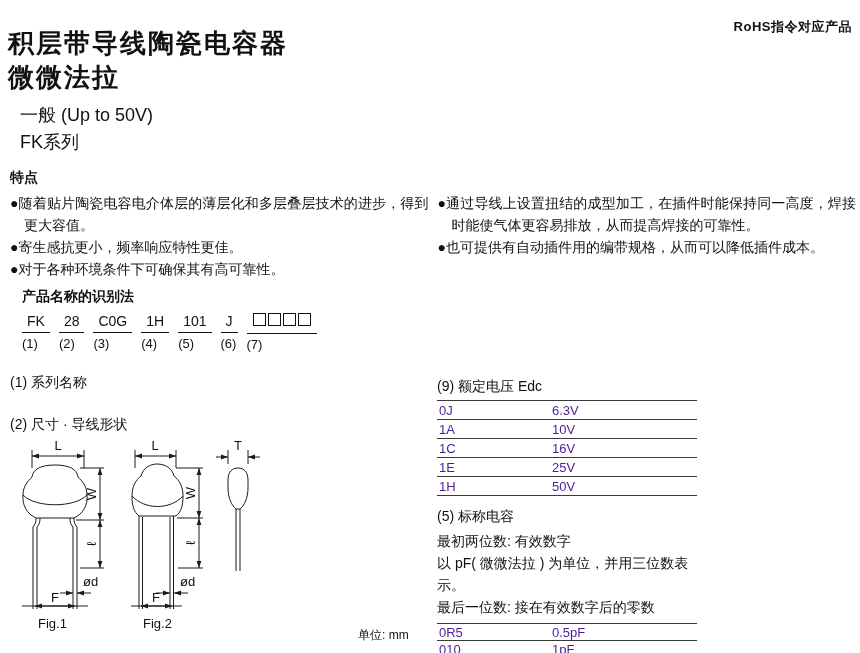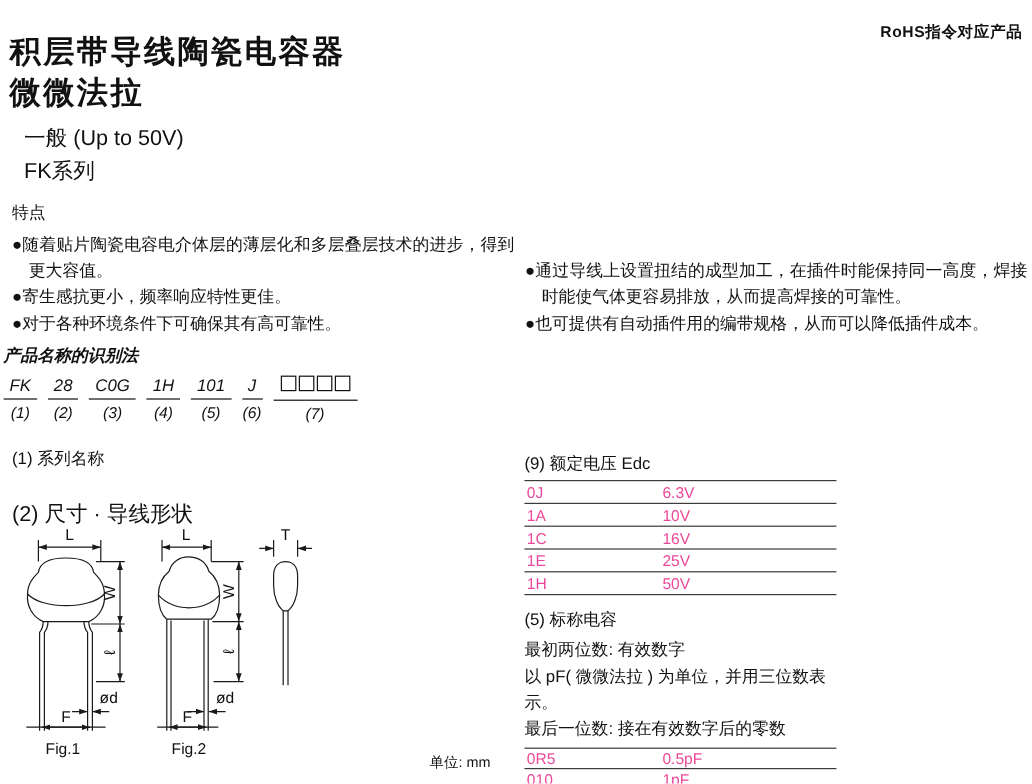--- a/index.html
+++ b/index.html
@@ -8,42 +8,42 @@
     font-family:"Liberation Sans","DejaVu Sans",sans-serif;color:#111;
     overflow:hidden;
   }
   
   .title-block{position:absolute;left:8px;top:6px;font-size:26px;font-weight:bold;
     line-height:34px;letter-spacing:2px;margin-top:20px;}
   .rohs{position:absolute;right:8px;top:18px;font-size:13px;font-weight:bold;letter-spacing:.5px;padding-left:28px;}
   .subtitle-block{position:absolute;left:20px;top:86px;font-size:18px;line-height:27px;margin-top:16px;}
   
   .features{position:absolute;left:10px;top:169px;width:846px;}
-  .features-heading{font-size:14px;font-weight:normal;margin-bottom:5px;}
-  .features-cols{display:flex;gap:9px;align-items:flex-end;}
+  .features-heading{font-size:14px;font-weight:bold;margin-bottom:5px;}
+  .features-cols{display:flex;gap:9px;}
   .fcol{width:419px;font-size:14px;line-height:22px;}
   .bullet-item{padding-left:14px;text-indent:-14px;text-align:justify;}
   
-  .pn{position:absolute;left:3px;top:288px;font-style:italic;}
+  .pn{position:absolute;left:22px;top:288px;}
   .pn-heading{font-size:14px;font-weight:bold;margin-bottom:7px;}
   .pn-row{display:flex;align-items:flex-start;}
-  .pn-seg{text-align:center;margin-right:9px;}
+  .pn-seg{text-align:left;margin-right:9px;}
   .pn-code{font-size:14px;border-bottom:1px solid #111;padding:0 5px 3px;white-space:nowrap;}
   .pn-label{font-size:13px;padding-top:3px;}
   .pn-box{display:inline-block;width:11px;height:11px;border:1px solid #111;margin:0 1px 1px;background:#fff;}
   
   .s1{position:absolute;left:10px;top:374px;font-size:14px;}
-  .s2{position:absolute;left:10px;top:416px;font-size:18px;}
+  .s2{position:absolute;left:10px;top:416px;font-size:14px;}
   .figs{position:absolute;left:10px;top:438px;}
   .figs svg text{font-family:"Liberation Sans","DejaVu Sans",sans-serif;font-size:13px;fill:#111;}
   .unit-note{position:absolute;left:358px;top:627px;font-size:12px;}
   
   .right-col{position:absolute;left:437px;top:378px;width:260px;}
   .sec-title{font-size:14px;margin:0 0 4px 0;}
-  table.dtable{border-collapse:collapse;width:260px;font-size:13px;color:#ec4899;
+  table.dtable{border-collapse:collapse;width:260px;font-size:13px;color:#4c1d95;
     border-bottom:1px solid #3a3a3a;table-layout:fixed;}
   .dtable tr{border-top:1px solid #3a3a3a;}
   .dtable td{padding:0 0 0 2px;vertical-align:middle;}
   .dtable td.c1{width:111px;}
   .vt td{height:18px;}
   .ct td{height:16px;}
   .s5-block{margin-top:12px;}
   .s5-lines{font-size:14px;line-height:22px;margin:4px 0 5px 0;}
 </style>
 </head>

